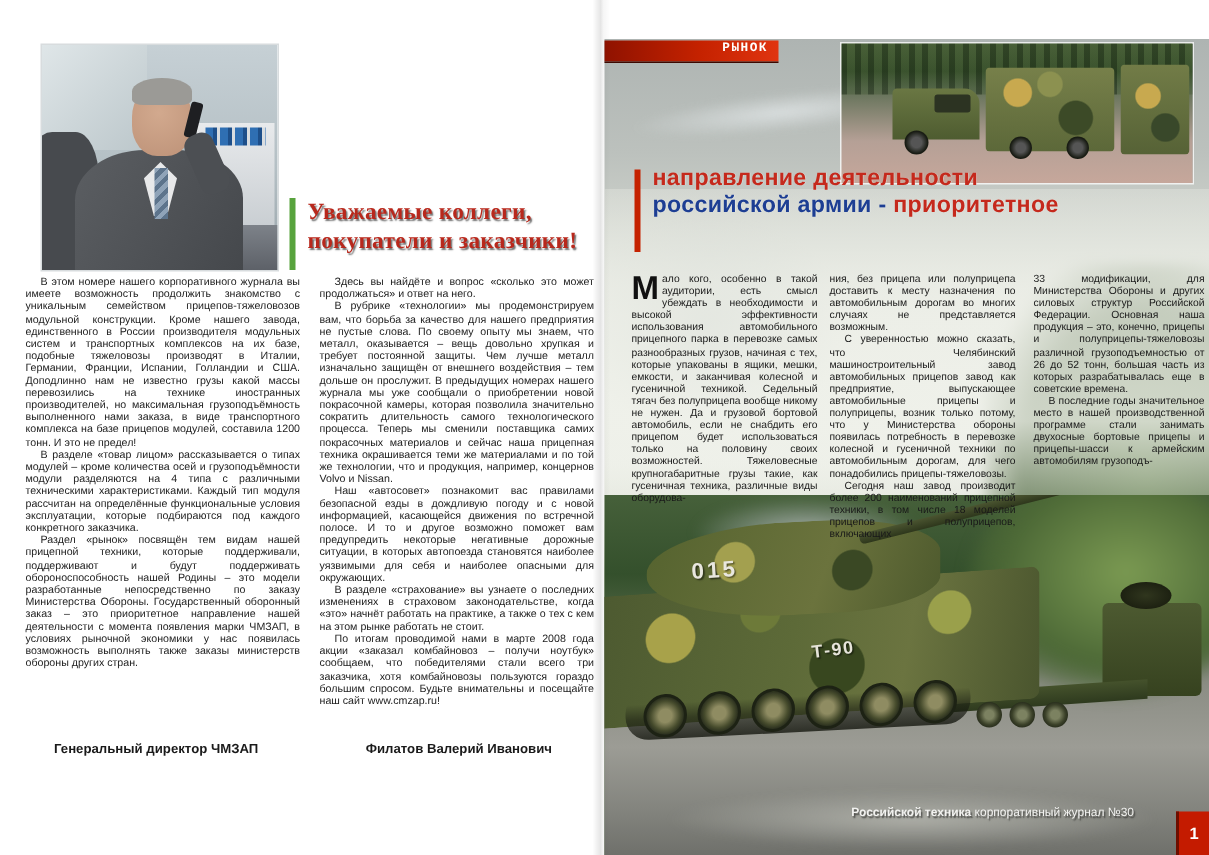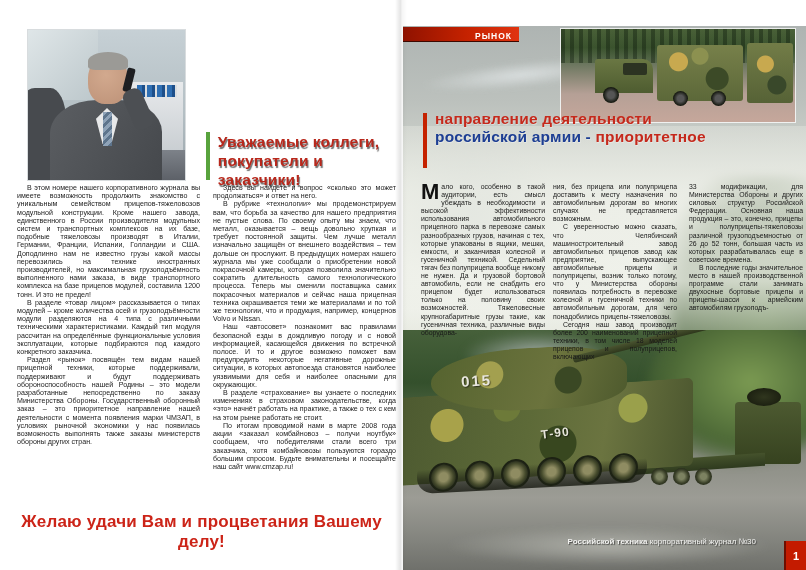--- a/index.html
+++ b/index.html
@@ -25,21 +25,21 @@
   .dp-chair{position:absolute;left:-14px;top:58px;width:52px;height:105px;background:#474a4e;border-radius:40% 30% 0 0;}
   .dp-suit{position:absolute;left:22px;top:70px;width:112px;height:80px;background:linear-gradient(120deg,#5b5e62,#45484c);border-radius:42% 40% 0 0;}
   .dp-shirt{position:absolute;left:68px;top:78px;width:22px;height:36px;background:#e8e9ea;clip-path:polygon(50% 0,100% 30%,70% 100%,30% 100%,0 30%);}
   .dp-tie{position:absolute;left:75px;top:82px;width:9px;height:34px;
     background:repeating-linear-gradient(135deg,#8fa3b8 0 3px,#5d748c 3px 6px);}
   .dp-head{position:absolute;left:60px;top:26px;width:40px;height:48px;background:radial-gradient(circle at 45% 40%,#d2a98e,#bd9278);border-radius:46% 46% 42% 42%;}
   .dp-hair{position:absolute;left:60px;top:22px;width:40px;height:18px;background:#9b9a96;border-radius:50% 50% 20% 20%;}
   .dp-phone{position:absolute;left:97px;top:38px;width:8px;height:24px;background:#1e1f22;transform:rotate(14deg);border-radius:2px;}
   .dp-arm{position:absolute;left:100px;top:58px;width:20px;height:42px;background:#4c4f53;transform:rotate(-24deg);border-radius:8px;}
 
-  .greeting{position:absolute;left:206px;top:132px;display:flex;}
+  .greeting{position:absolute;left:193px;top:132px;display:flex;font-family:Liberation Serif, serif;}
   .greeting-bar{width:4px;height:48px;background:var(--green-bar);margin-right:8px;}
   .greeting-text{font-weight:bold;font-size:15.5px;line-height:19px;color:#b8281c;
     text-shadow:1px 1.5px 1px rgba(35,35,35,0.65);letter-spacing:0.2px;}
 
   .left-columns{position:absolute;left:17px;top:184px;width:379px;display:flex;gap:13px;}
   .lcol{width:183px;font-size:7.1px;line-height:8.2px;text-align:justify;color:#222;}
   .para{margin:0;}
   .ind{text-indent:10px;}
 
   .signatures{position:absolute;left:36px;top:494px;width:332px;display:flex;justify-content:space-between;
@@ -53,21 +53,21 @@
     background:linear-gradient(180deg,#aeb4b2 0%,#bcc1bd 14%,#d3d7d0 26%,#e7e9e2 34%,#eceee7 52%,#dfe3d8 58%,#b9c4a9 62%,#7d9468 66%,#4f6a42 72%,#3c5530 78%);}
   .rp-river{position:absolute;left:18px;top:36px;width:200px;height:26px;background:radial-gradient(ellipse,#d8dddd 0%,rgba(216,221,221,0) 70%);transform:rotate(-6deg);filter:blur(2px);}
   .rp-marsh{position:absolute;left:-20px;top:120px;width:180px;height:140px;background:radial-gradient(ellipse,#c2c9c4 0%,rgba(194,201,196,0) 70%);filter:blur(3px);}
   .rp-forest-right{position:absolute;right:-30px;top:150px;width:180px;height:230px;
     background:radial-gradient(ellipse at 60% 60%,#5d7a47 0%,#3f5a30 55%,rgba(63,90,48,0) 78%);filter:blur(4px);}
   .rp-wash{position:absolute;left:0;top:100px;width:403px;height:250px;
     background:linear-gradient(180deg,rgba(236,238,231,0.35) 0%,rgba(238,240,233,0.75) 26%,rgba(240,242,235,0.8) 62%,rgba(240,242,235,0) 100%);}
 
   .section-bar{position:absolute;left:0;top:27px;width:116px;height:14px;
     background:linear-gradient(90deg,#8f1200,#c52200 55%,#e03410);border-bottom:1px solid #3c0800;
-    display:flex;align-items:flex-end;justify-content:flex-end;z-index:6;}
+    display:flex;align-items:flex-start;justify-content:flex-end;z-index:6;font-family:Liberation Mono, monospace;}
   .section-label{color:#fff;font-weight:bold;font-size:8.5px;letter-spacing:1px;padding-right:7px;}
 
   .trucks-photo{position:absolute;left:158px;top:29px;width:234px;height:93px;overflow:hidden;z-index:5;
     background:linear-gradient(180deg,#51683f 0%,#3b5330 20%,#5f6f55 32%,#b5a096 70%,#c6a79b 100%);
     box-shadow:0 0 0 1px rgba(255,255,255,0.75);}
   .tp-trees{position:absolute;left:0;top:0;width:100%;height:34px;
     background:repeating-linear-gradient(90deg,rgba(24,40,18,0.55) 0 4px,rgba(58,82,42,0.35) 4px 9px);}
   .tp-cab{position:absolute;left:34px;top:30px;width:58px;height:34px;background:linear-gradient(180deg,#6a7743,#4e5c30);border-radius:3px 10px 0 0;}
   .tp-screen{position:absolute;left:62px;top:34px;width:24px;height:12px;background:#2c3322;border-radius:2px;}
   .tp-wheel1{position:absolute;left:42px;top:58px;width:16px;height:16px;border-radius:50%;background:radial-gradient(#555 30%,#191c14 65%);}
@@ -182,22 +182,25 @@
         </div>
       <div class="lcol">
           <p class="para ind">Здесь вы найдёте и вопрос «сколько это может продолжаться» и ответ на него.</p>
           <p class="para ind">В рубрике «технологии» мы продемонстрируем вам, что борьба за качество для нашего предприятия не пустые слова. По своему опыту мы знаем, что металл, оказывается – вещь довольно хрупкая и требует постоянной защиты. Чем лучше металл изначально защищён от внешнего воздействия – тем дольше он прослужит. В предыдущих номерах нашего журнала мы уже сообщали о приобретении новой покрасочной камеры, которая позволила значительно сократить длительность самого технологического процесса. Теперь мы сменили поставщика самих покрасочных материалов и сейчас наша прицепная техника окрашивается теми же материалами и по той же технологии, что и продукция, например, концернов Volvo и Nissan.</p>
           <p class="para ind">Наш «автосовет» познакомит вас правилами безопасной езды в дождливую погоду и с новой информацией, касающейся движения по встречной полосе. И то и другое возможно поможет вам предупредить некоторые негативные дорожные ситуации, в которых автопоезда становятся наиболее уязвимыми для себя и наиболее опасными для окружающих.</p>
           <p class="para ind">В разделе «страхование» вы узнаете о последних изменениях в страховом законодательстве, когда «это» начнёт работать на практике, а также о тех с кем на этом рынке работать не стоит.</p>
           <p class="para ind">По итогам проводимой нами в марте 2008 года акции «заказал комбайновоз – получи ноутбук» сообщаем, что победителями стали всего три заказчика, хотя комбайновозы пользуются гораздо большим спросом. Будьте внимательны и посещайте наш сайт www.cmzap.ru!</p>
         </div>
     </div>
 
-
-    <div class="wish">Желаю удачи Вам и процветания Вашему делу!</div>
+    <div class="signatures">
+      <span>Генеральный директор ЧМЗАП</span>
+      <span>Филатов Валерий Иванович</span>
+    </div>
+
   </div>
 
   <div class="page-right">
 
     <div class="rp-photo-bg">
       <div class="rp-river"></div>
       <div class="rp-marsh"></div>
       <div class="rp-forest-right"></div>
       <div class="rp-wash"></div>
     </div>

